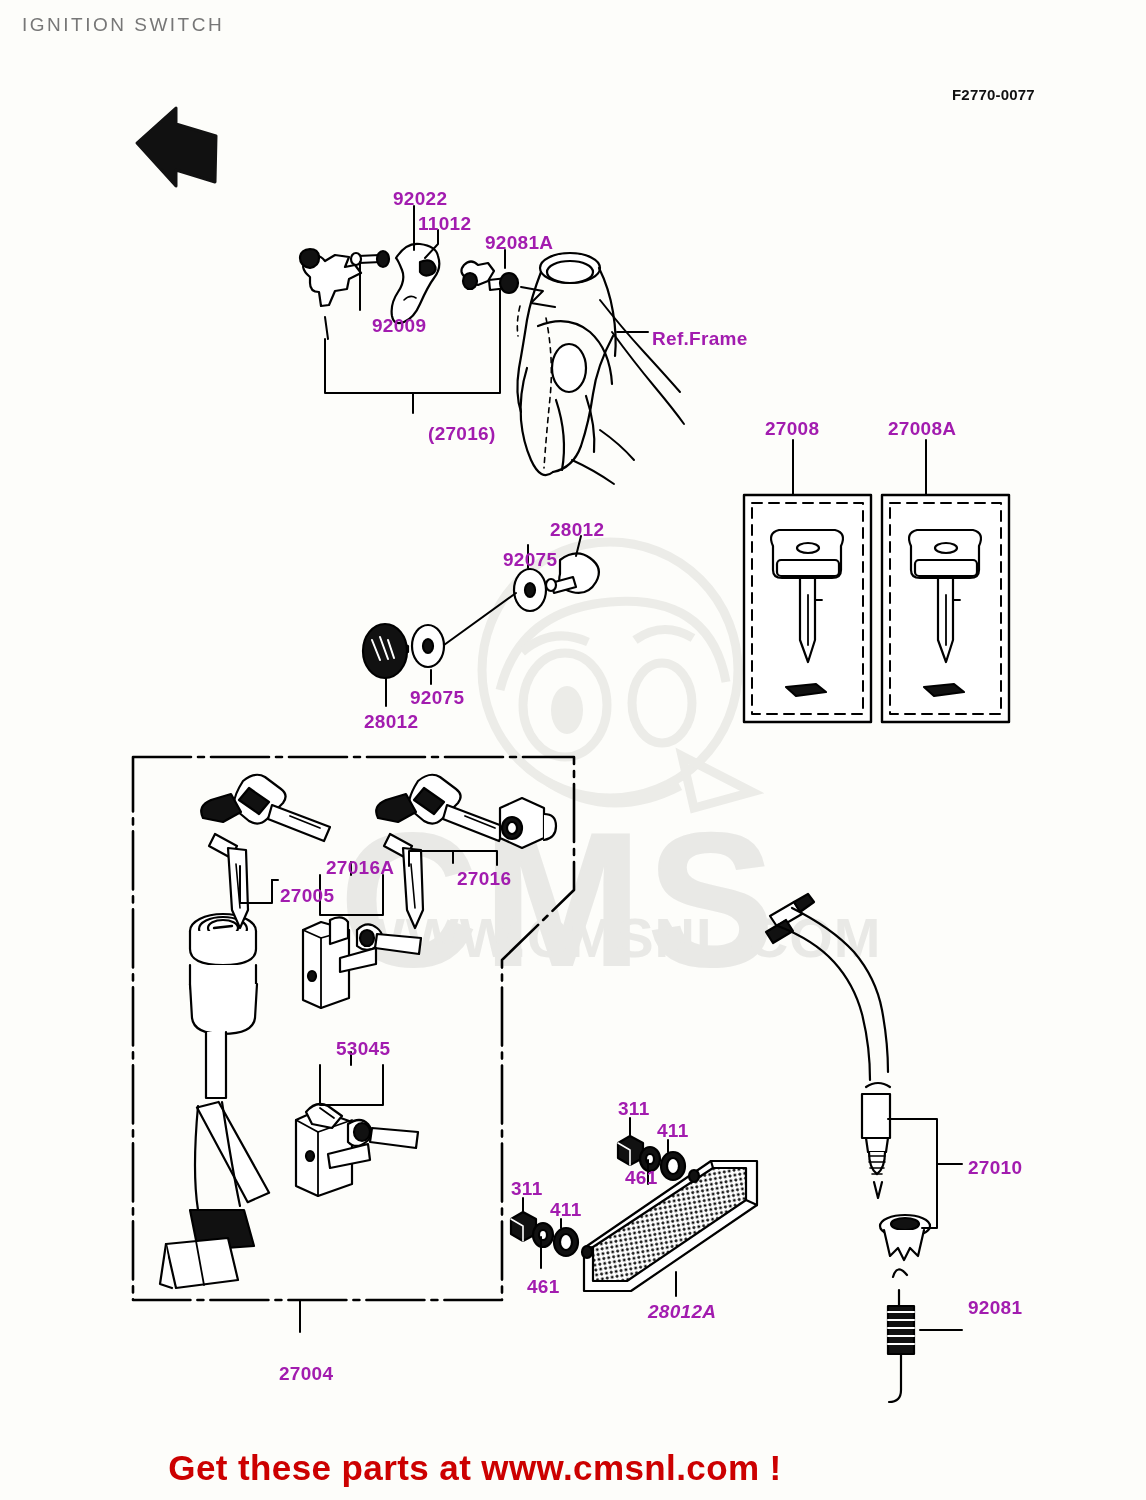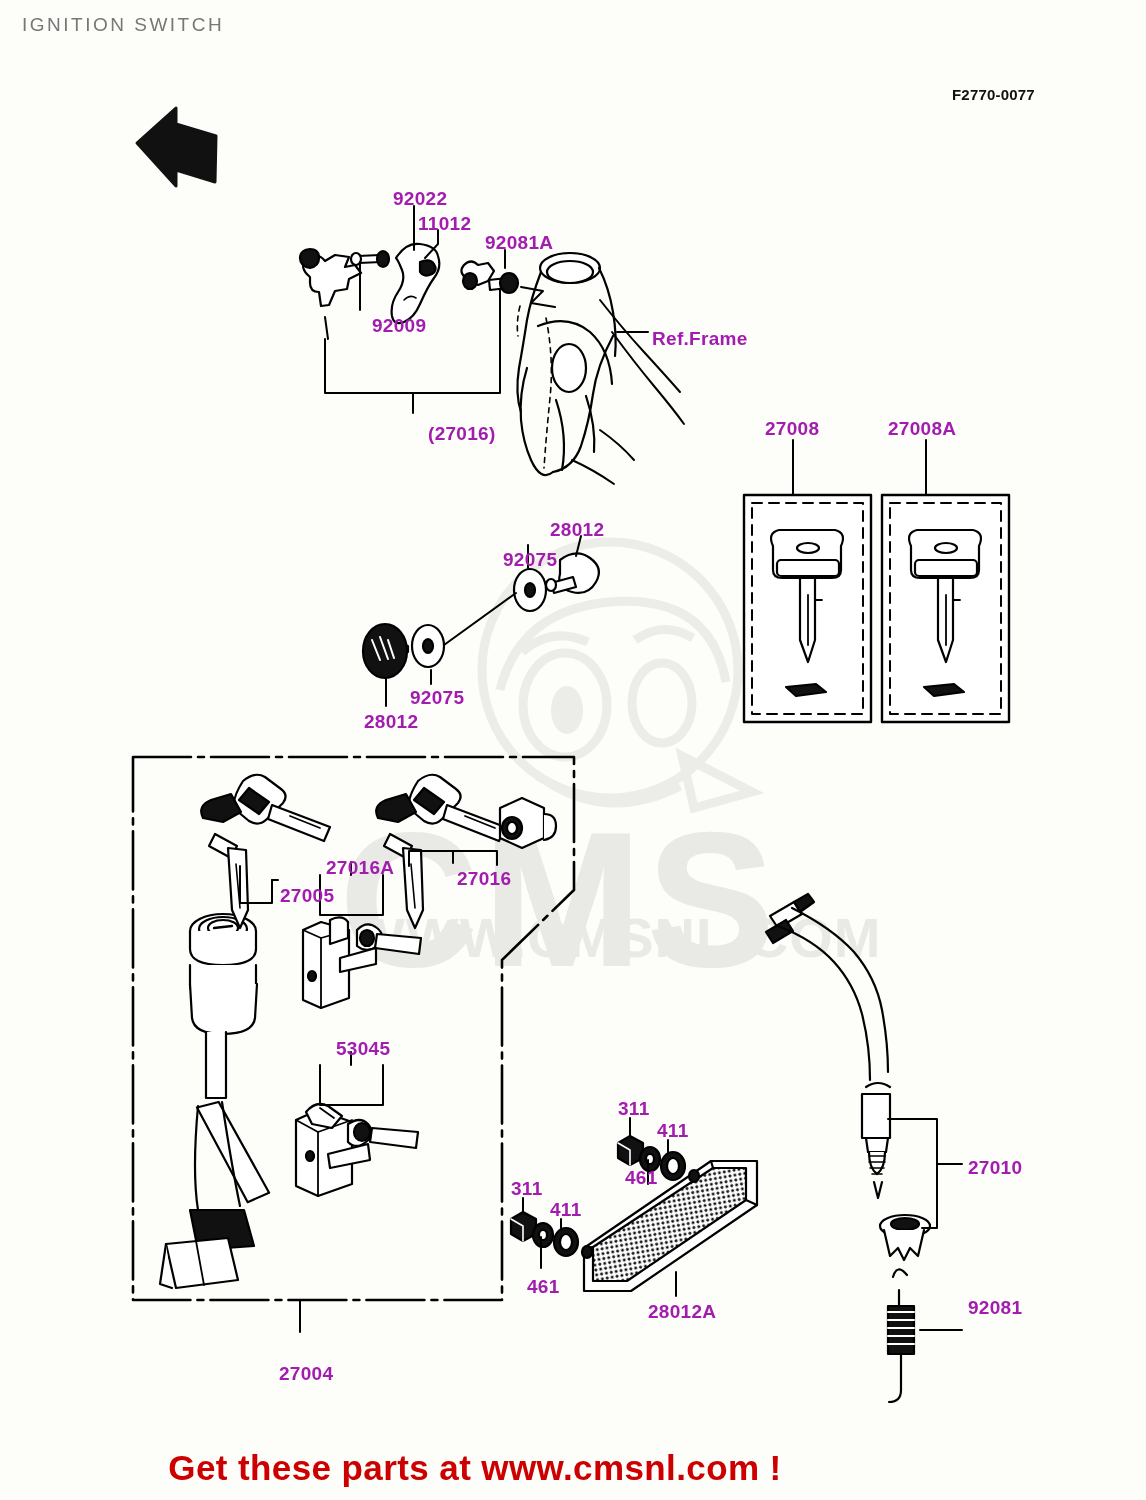--- a/index.html
+++ b/index.html
@@ -366,20 +366,20 @@
   <div class="lbl" style="left:326px;top:857px;">27016A</div>
   <div class="lbl" style="left:457px;top:868px;">27016</div>
   <div class="lbl" style="left:280px;top:885px;">27005</div>
   <div class="lbl" style="left:336px;top:1038px;">53045</div>
   <div class="lbl" style="left:618px;top:1098px;">311</div>
   <div class="lbl" style="left:657px;top:1120px;">411</div>
   <div class="lbl" style="left:625px;top:1167px;">461</div>
   <div class="lbl" style="left:511px;top:1178px;">311</div>
   <div class="lbl" style="left:550px;top:1199px;">411</div>
   <div class="lbl" style="left:527px;top:1276px;">461</div>
-  <div class="lbl" style="left:648px;top:1301px;">28012A</div>
+  <div class="lbl" style="left:648px;top:1301px;font-style:italic;">28012A</div>
   <div class="lbl" style="left:968px;top:1157px;">27010</div>
   <div class="lbl" style="left:968px;top:1297px;">92081</div>
   <div class="lbl" style="left:279px;top:1347px;margin-top:16px;">27004</div>
 
   <div class="footer-cta">Get these parts at www.cmsnl.com !</div>
 
 </div>
 
 </body></html>

